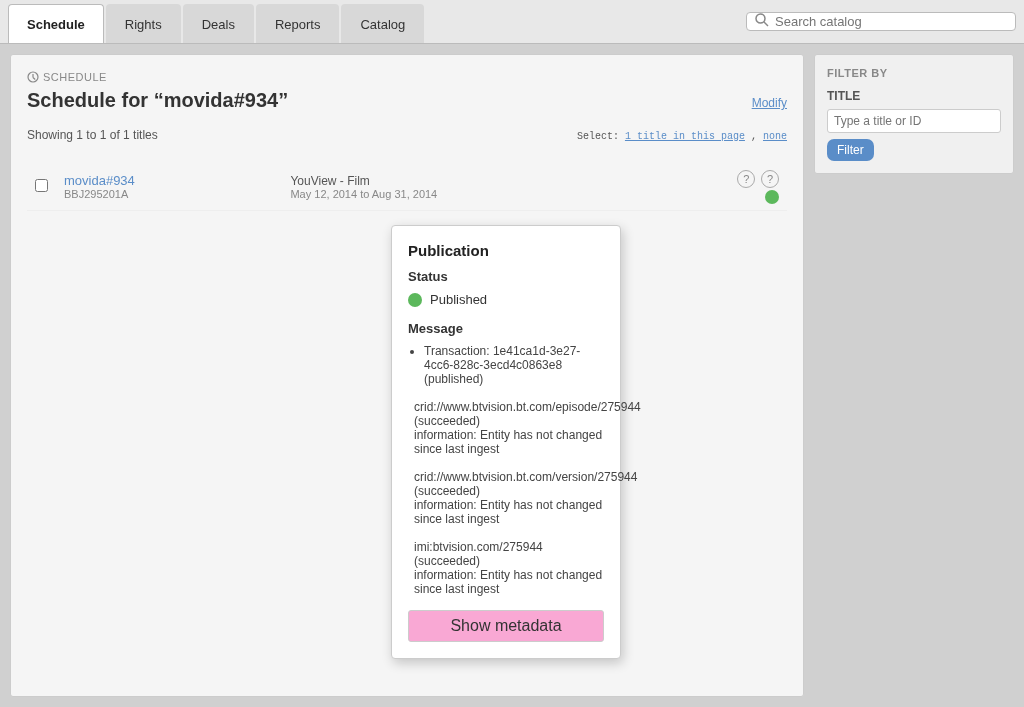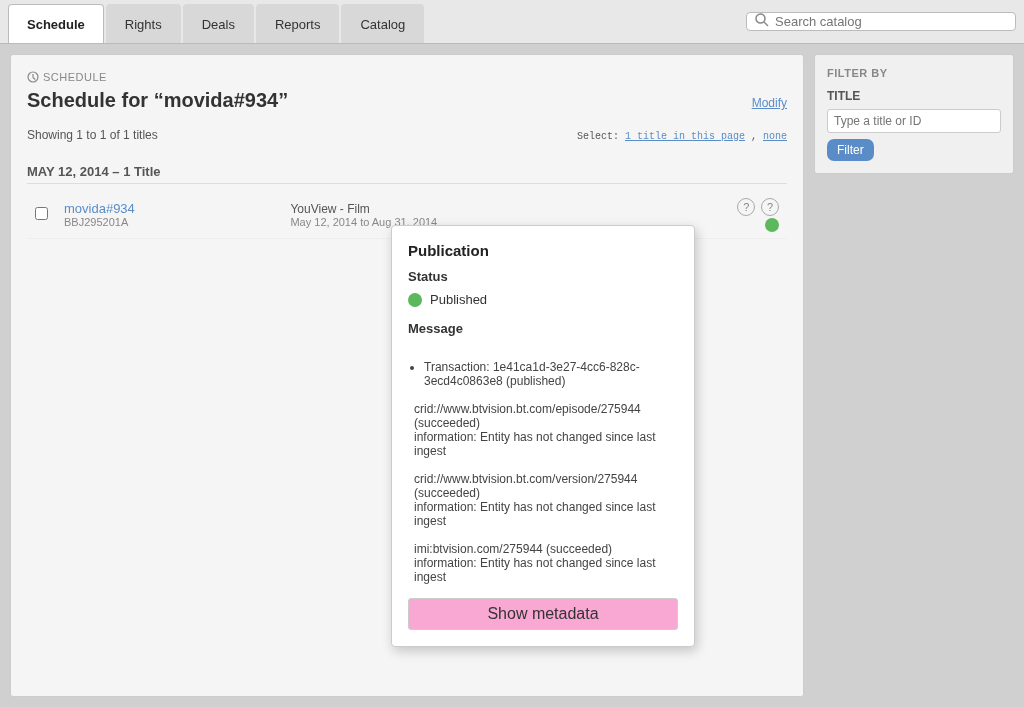--- a/index.html
+++ b/index.html
@@ -244,21 +244,21 @@
       border-radius: 7px;
       font-size: 12px;
       cursor: pointer;
     }
 
     
     .publication-popup {
       position: absolute;
       top: 170px;
       left: 380px;
-      width: 304px;
+      width: 230px;
       background: #fff;
       border: 1px solid #ccc;
       border-radius: 4px;
       box-shadow: 2px 4px 12px rgba(0,0,0,0.2);
       padding: 16px;
       z-index: 100;
     }
     .popup-title {
       font-size: 15px;
       font-weight: bold;
@@ -290,21 +290,21 @@
       flex-shrink: 0;
     }
     .popup-status-text {
       font-size: 13px;
       color: #333;
     }
     .popup-message-label {
       font-size: 13px;
       font-weight: bold;
       color: #333;
-      margin-bottom: 24px;
+      margin-bottom: 8px;
     }
     .popup-messages {
       font-size: 12px;
       color: #444;
       margin-bottom: 14px;
       padding-left: 16px;
     }
     .popup-messages li {
       margin-bottom: 6px;
       list-style: disc;
@@ -376,25 +376,20 @@
     <div class="top-row">
       <span class="showing-text">Showing 1 to 1 of 1 titles</span>
       <span class="select-area">
         <span>Select:</span>
         <a>1 title in this page</a>
         <span>, </span>
         <a>none</a>
       </span>
     </div>
 
-    <div class="date-group-header">
-      <span>MAY 12, 2014</span>
-      <span> – </span>
-      <span>1 Title</span>
-    </div>
 
     <table class="schedule-table">
       <tbody>
         <tr>
           <td class="checkbox-cell">
             <input type="checkbox" style="">
           </td>
           <td class="title-cell">
             <a class="title-link">movida#934</a>
             <span class="sub-id">BBJ295201A</span>

